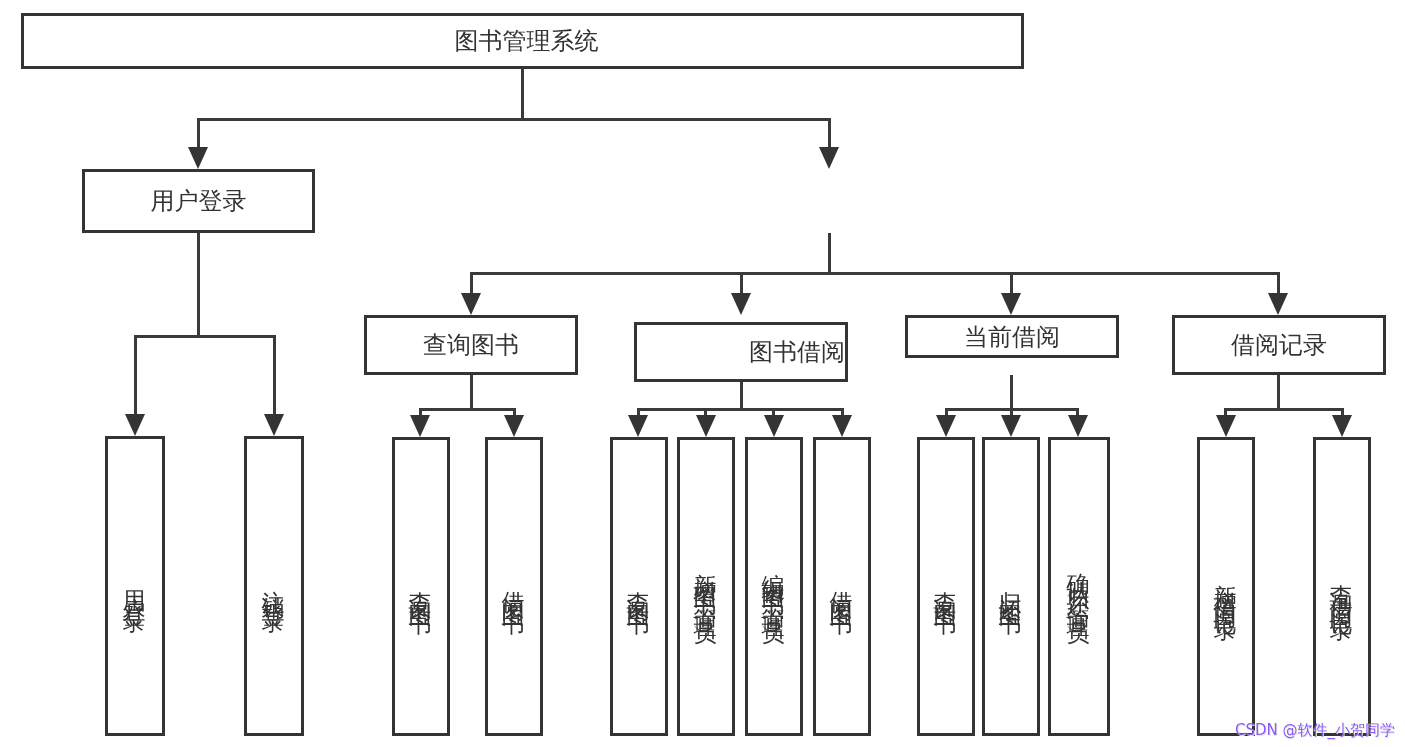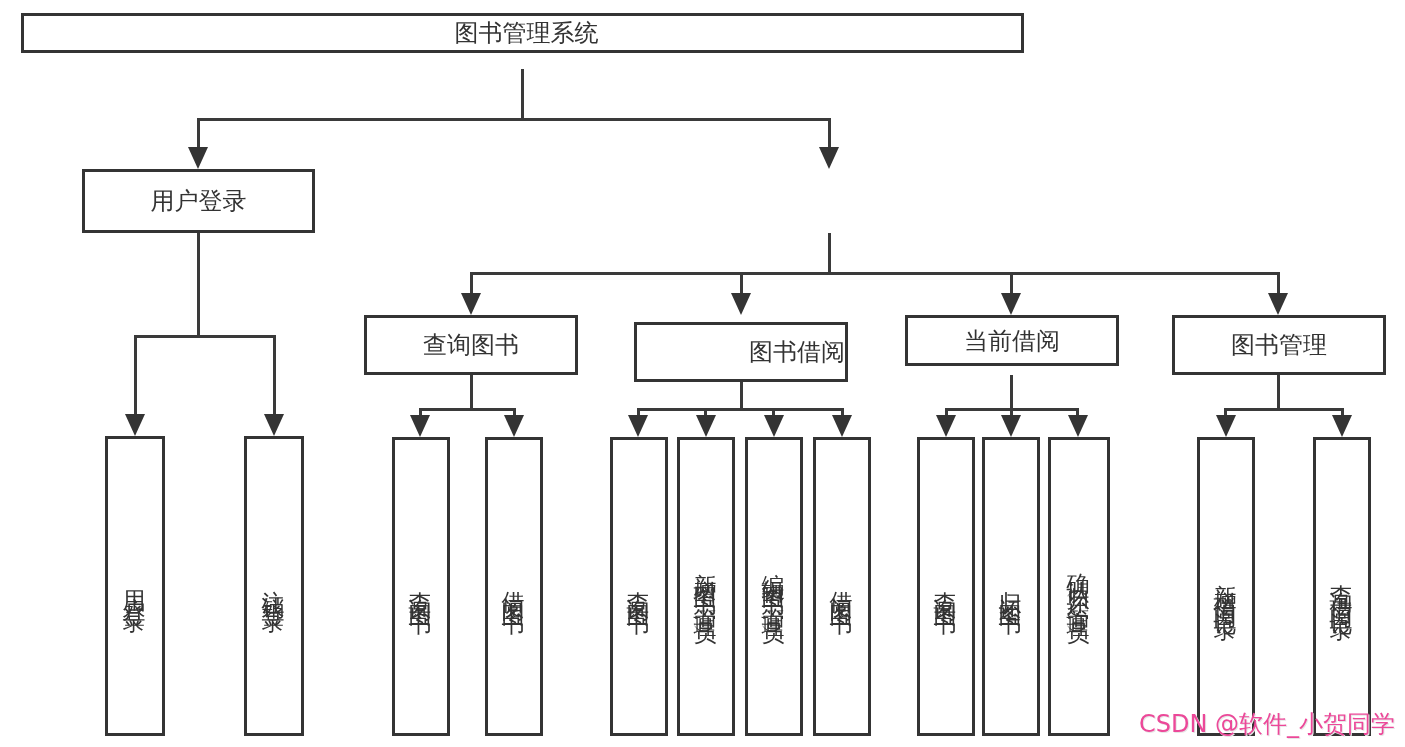--- a/index.html
+++ b/index.html
@@ -38,22 +38,22 @@
     position: absolute;
     width: 0; height: 0;
     border-left: 10px solid transparent;
     border-right: 10px solid transparent;
     border-top: 22px solid #343434;
   }
   .watermark {
     position: absolute;
     right: 10px;
     bottom: 7px;
-    font-size: 24px;
-    color: #ec4899;
+    font-size: 15px;
+    color: #8b5cf6;
     text-shadow: 1px 1px 0 #e6e6e6;
   }
 </style>
 </head>
 <body>
 
 <div class="canvas">
 
   <div class="vline" style="left:521px; top:69px; height:49px;"></div>
   <div class="hline" style="left:197px; top:118px; width:634px;"></div>
@@ -107,39 +107,39 @@
   <div class="vline" style="left:1076px; top:408px; height:9px;"></div>
   <div class="arrow" style="left:1068px; top:415px;"></div>
 
   <div class="vline" style="left:1277px; top:375px; height:33px;"></div>
   <div class="hline" style="left:1224px; top:408px; width:119px;"></div>
   <div class="vline" style="left:1224px; top:408px; height:9px;"></div>
   <div class="arrow" style="left:1216px; top:415px;"></div>
   <div class="vline" style="left:1341px; top:408px; height:9px;"></div>
   <div class="arrow" style="left:1332px; top:415px;"></div>
 
-  <div class="node" style="left:21px; top:13px; width:1003px; height:40px;padding-left:8px;">
+  <div class="node" style="left:21px; top:13px; width:1003px; height:56px;padding-left:8px;">
     <span>图书管理系统</span>
   </div>
 
   <div class="node" style="left:82px; top:169px; width:233px; height:64px;">
     <span>用户登录</span>
   </div>
 
   <div class="node" style="left:364px; top:315px; width:214px; height:60px;">
     <span>查询图书</span>
   </div>
   <div class="node" style="left:634px; top:322px; width:214px; height:60px;justify-content:flex-end;">
     <span>图书借阅</span>
   </div>
-  <div class="node" style="left:905px; top:315px; width:214px; height:51px;">
+  <div class="node" style="left:905px; top:315px; width:214px; height:43px;">
     <span>当前借阅</span>
   </div>
   <div class="node" style="left:1172px; top:315px; width:214px; height:60px;">
-    <span>图书管理</span>
+    <span>借阅记录</span>
   </div>
 
   <div class="node leaf" style="left:105px; top:436px; width:60px; height:300px;">
     <span class="vtext">用户登录</span>
   </div>
   <div class="node leaf" style="left:244px; top:436px; width:60px; height:300px;">
     <span class="vtext">注销登录</span>
   </div>
 
   <div class="node leaf" style="left:392px; top:437px; width:58px; height:299px;">

